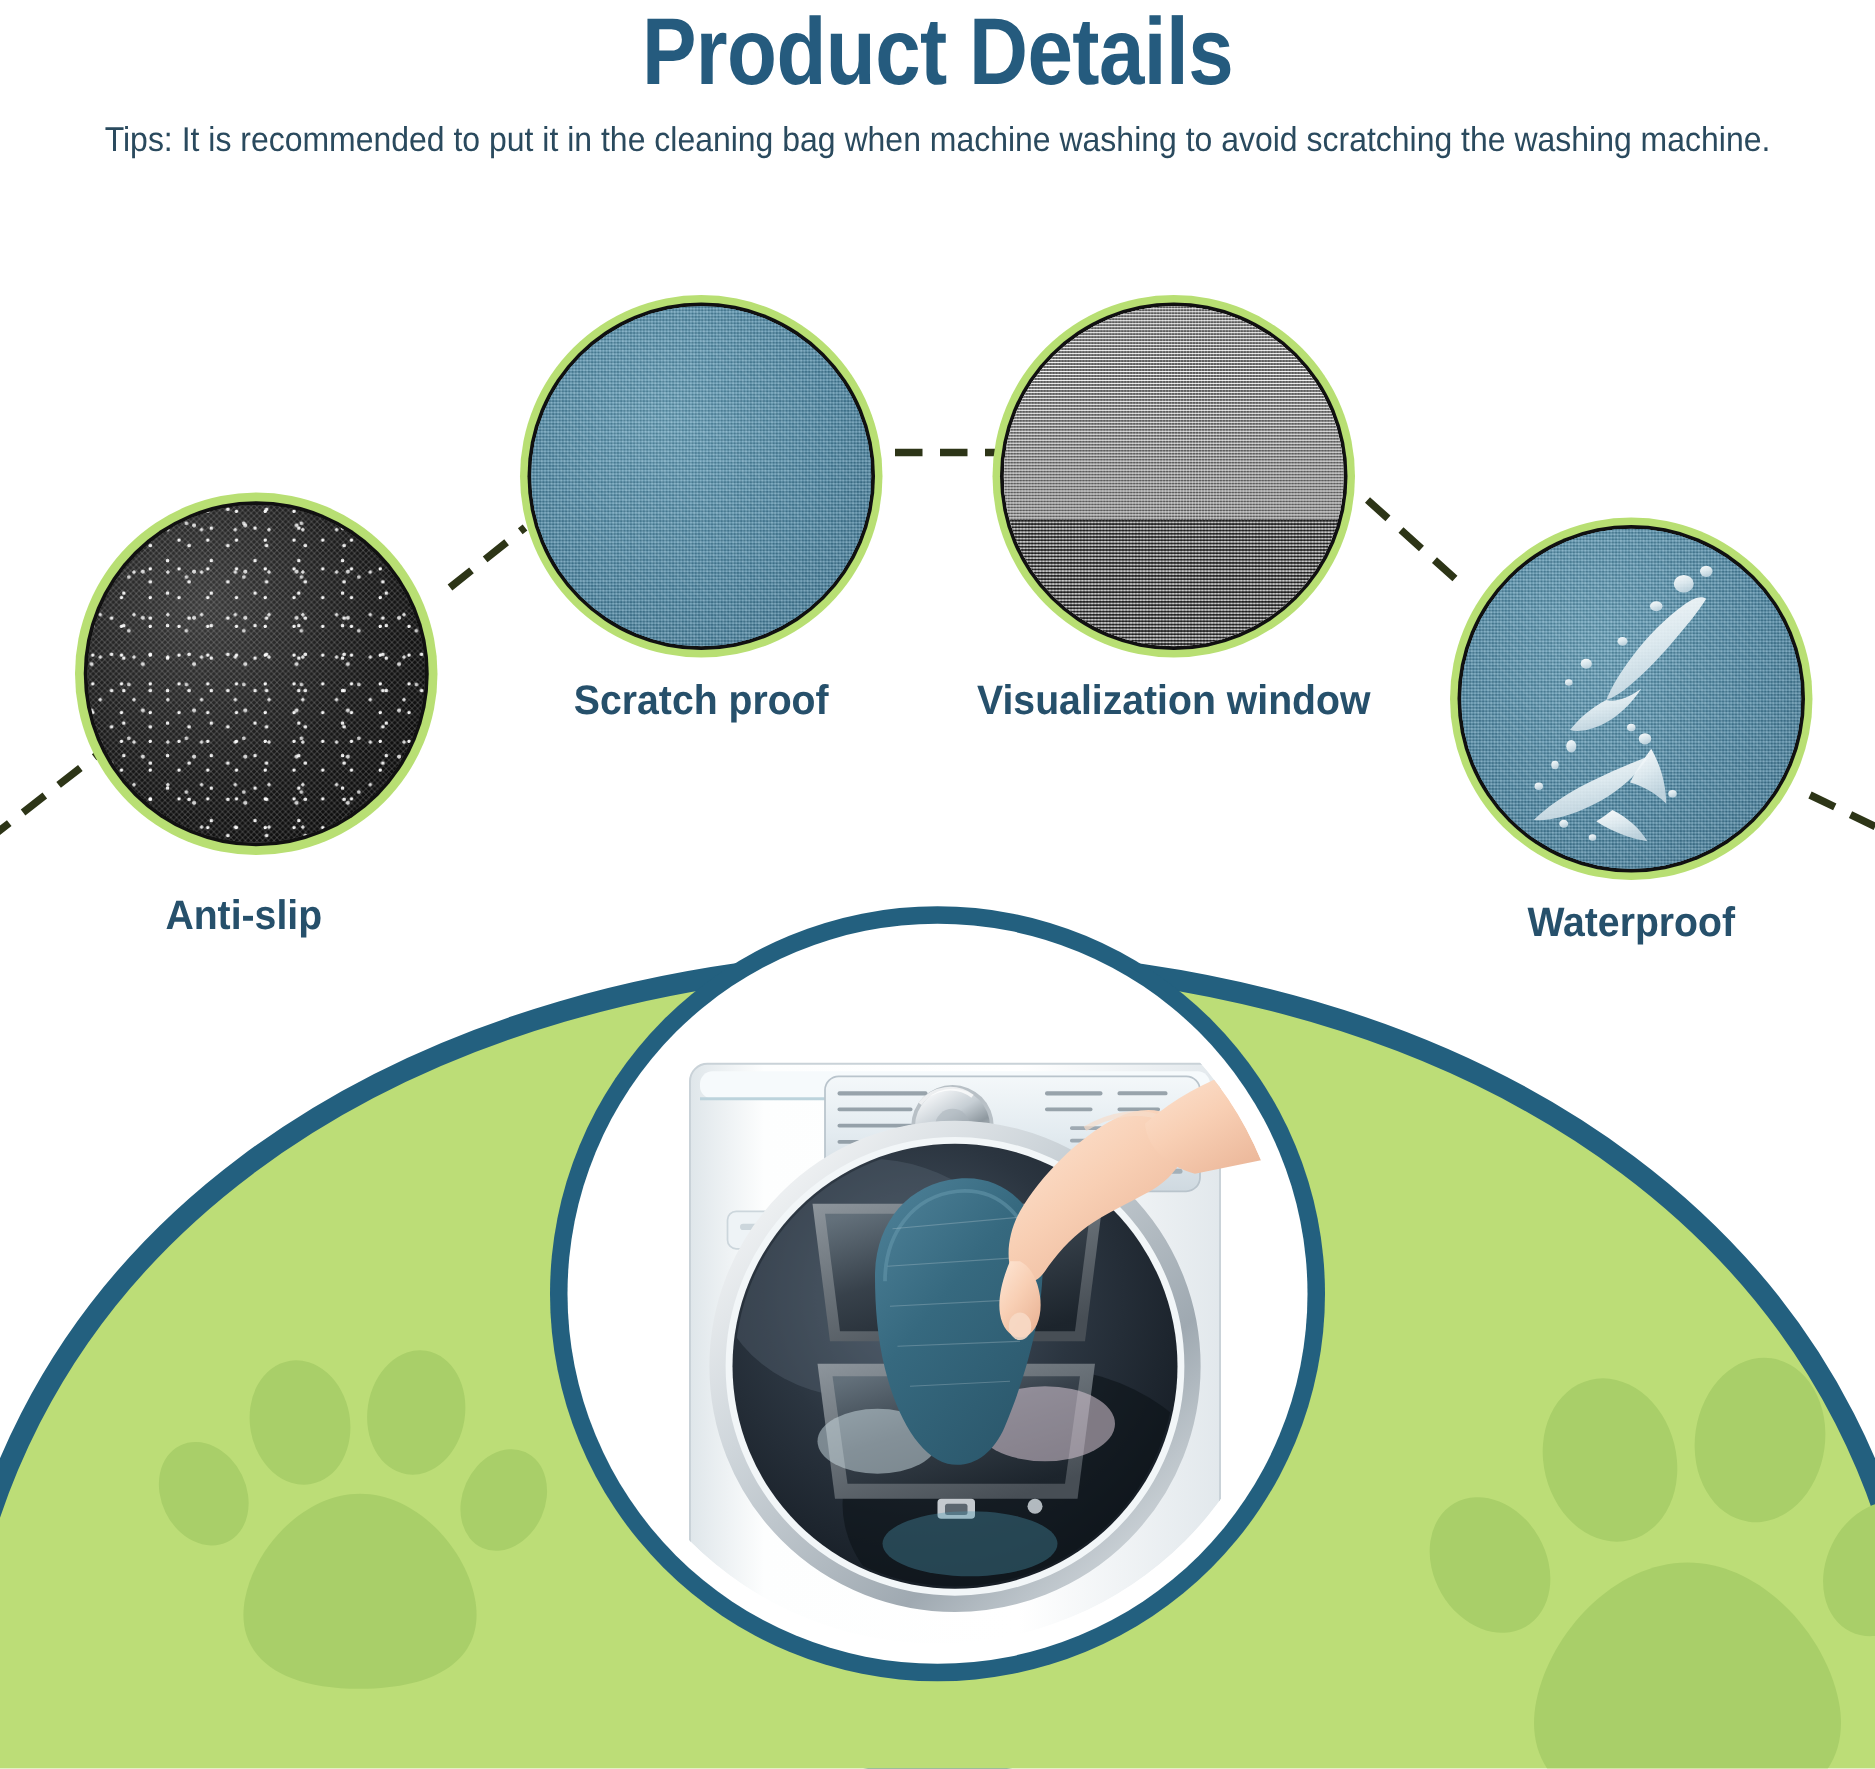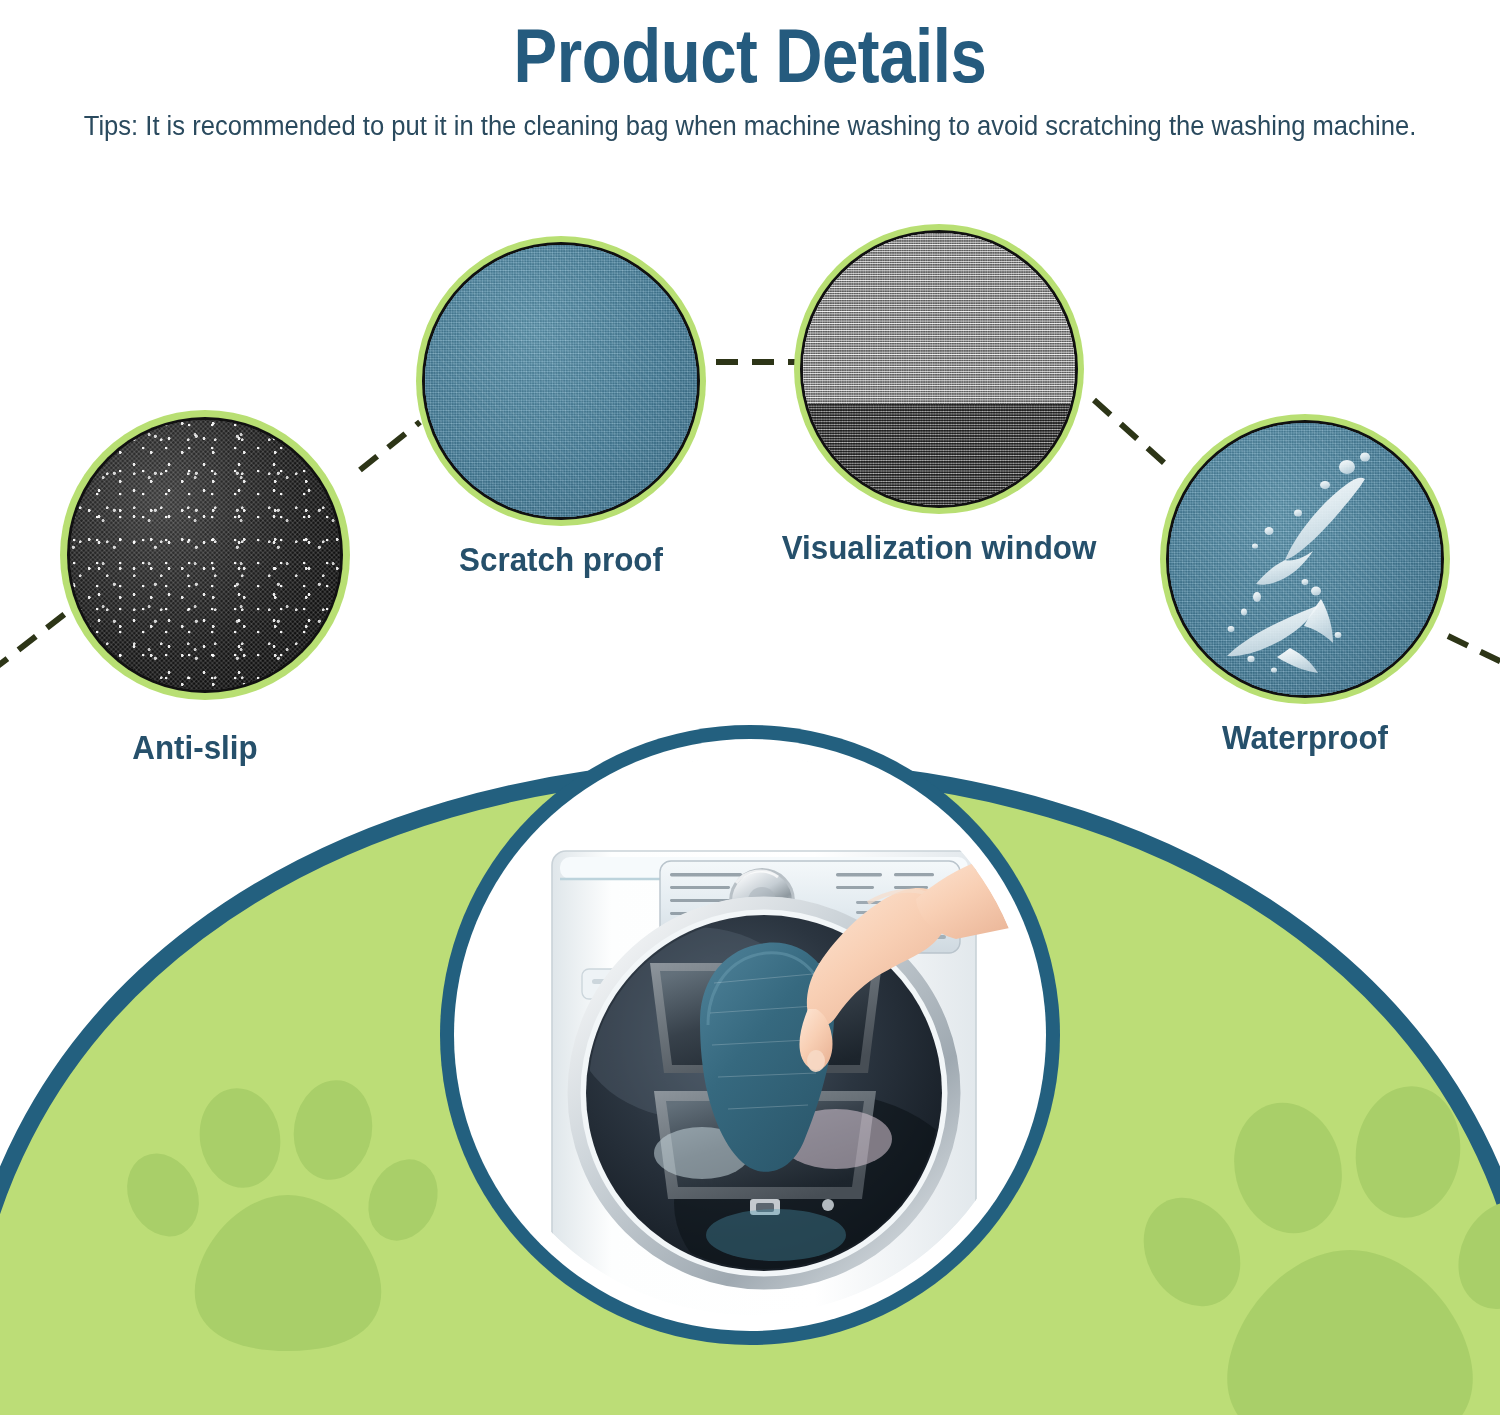--- a/index.html
+++ b/index.html
@@ -6,21 +6,21 @@
   html,body { width:1500px; height:1415px; }
   body{
     position:relative;
     background:#ffffff;
     font-family:"Liberation Sans", sans-serif;
     overflow:hidden;
   }
 
   
   #header{
-    position:absolute; left:0; top:14px; width:1500px; height:180px;
+    position:absolute; left:0; top:0; width:1500px; height:180px;
     text-align:center; z-index:30;
   }
   #page-title{
     font-size:76px;
     font-weight:bold;
     color:#255b7e;
     letter-spacing:-0.5px;
     line-height:1.0;
     margin-top:4px;
     transform:scaleX(0.86);
@@ -61,31 +61,31 @@
     width:440px;
     text-align:center;
     font-size:33px;
     font-weight:bold;
     color:#26506b;
     line-height:1.20;
     transform:scaleX(0.95);
   }
 
   
-  #feat-antislip { left:60px;  top:410px; }
+  #feat-antislip { left:60px;  top:394px; }
   #feat-antislip .circle-wrap{ width:290px; height:290px; }
   #feat-antislip .circle-inner{ width:270px; height:270px; }
   #feat-antislip .feature-label{ left:-85px; top:318px; }
 
   #feat-scratch { left:416px; top:236px; }
   #feat-scratch .circle-wrap{ width:290px; height:290px; }
   #feat-scratch .circle-inner{ width:272px; height:272px; }
   #feat-scratch .feature-label{ left:-75px; top:304px; }
 
-  #feat-window { left:794px; top:224px; }
+  #feat-window { left:794px; top:236px; }
   #feat-window .circle-wrap{ width:290px; height:290px; }
   #feat-window .circle-inner{ width:272px; height:272px; }
   #feat-window .feature-label{ left:-75px; top:304px; }
 
   #feat-waterproof { left:1160px; top:414px; }
   #feat-waterproof .circle-wrap{ width:290px; height:290px; }
   #feat-waterproof .circle-inner{ width:272px; height:272px; }
   #feat-waterproof .feature-label{ left:-75px; top:304px; }
 
   

